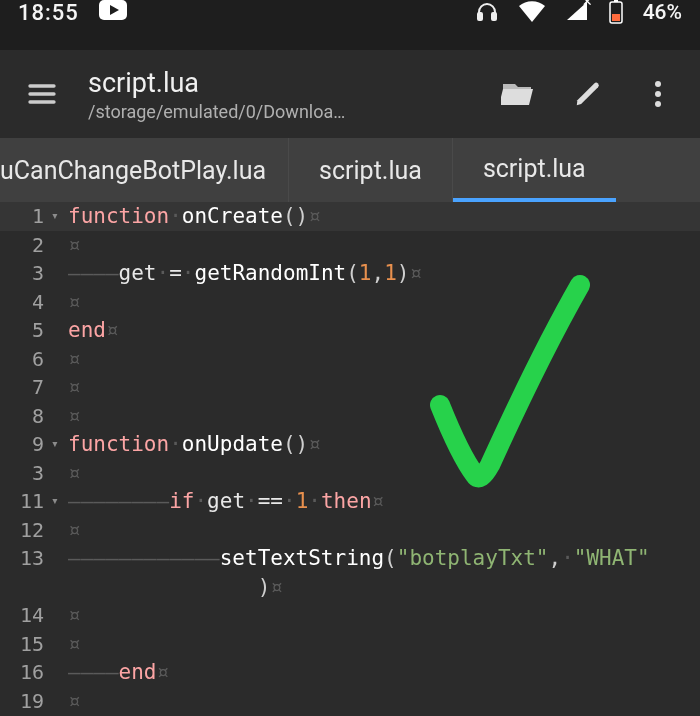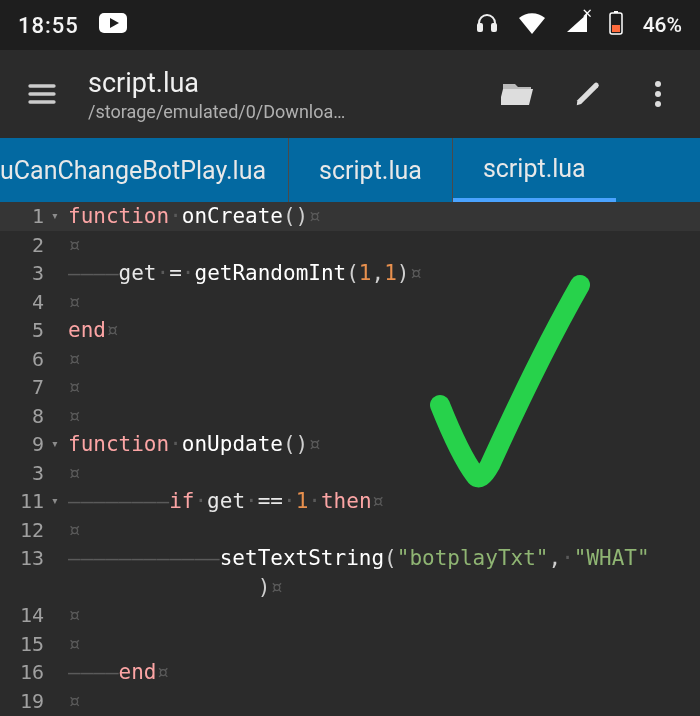--- a/index.html
+++ b/index.html
@@ -10,21 +10,20 @@
     font-family: "Roboto", "Helvetica Neue", Arial, sans-serif;
     color: #ddd;
     overflow: hidden;
     position: relative;
   }
 
   
   .status-bar {
     height: 50px;
     display: flex;
-    align-items: center;
     padding: 0 18px;
     font-size: 22px;
     font-weight: 500;
     color: #f5f5f5;
     gap: 20px;
   }
   .status-bar .spacer { flex: 1; }
   .status-bar .clock { font-size: 22px; letter-spacing: 1px; }
 
   
@@ -41,21 +40,21 @@
   .app-bar .subtitle { font-size: 18px; color: #b0b0b0; }
   .app-bar .icon-btn {
     width: 48px; height: 48px;
     display: flex; align-items: center; justify-content: center;
     color: #e0e0e0;
     cursor: pointer;
   }
 
   
   .tabs {
-    background: #0369a1;
+    background: #404040;
     display: flex;
     align-items: stretch;
     height: 64px;
     font-size: 25px;
     color: #e8e8e8;
   }
   .tab {
     display: flex;
     align-items: center;
     justify-content: center;

